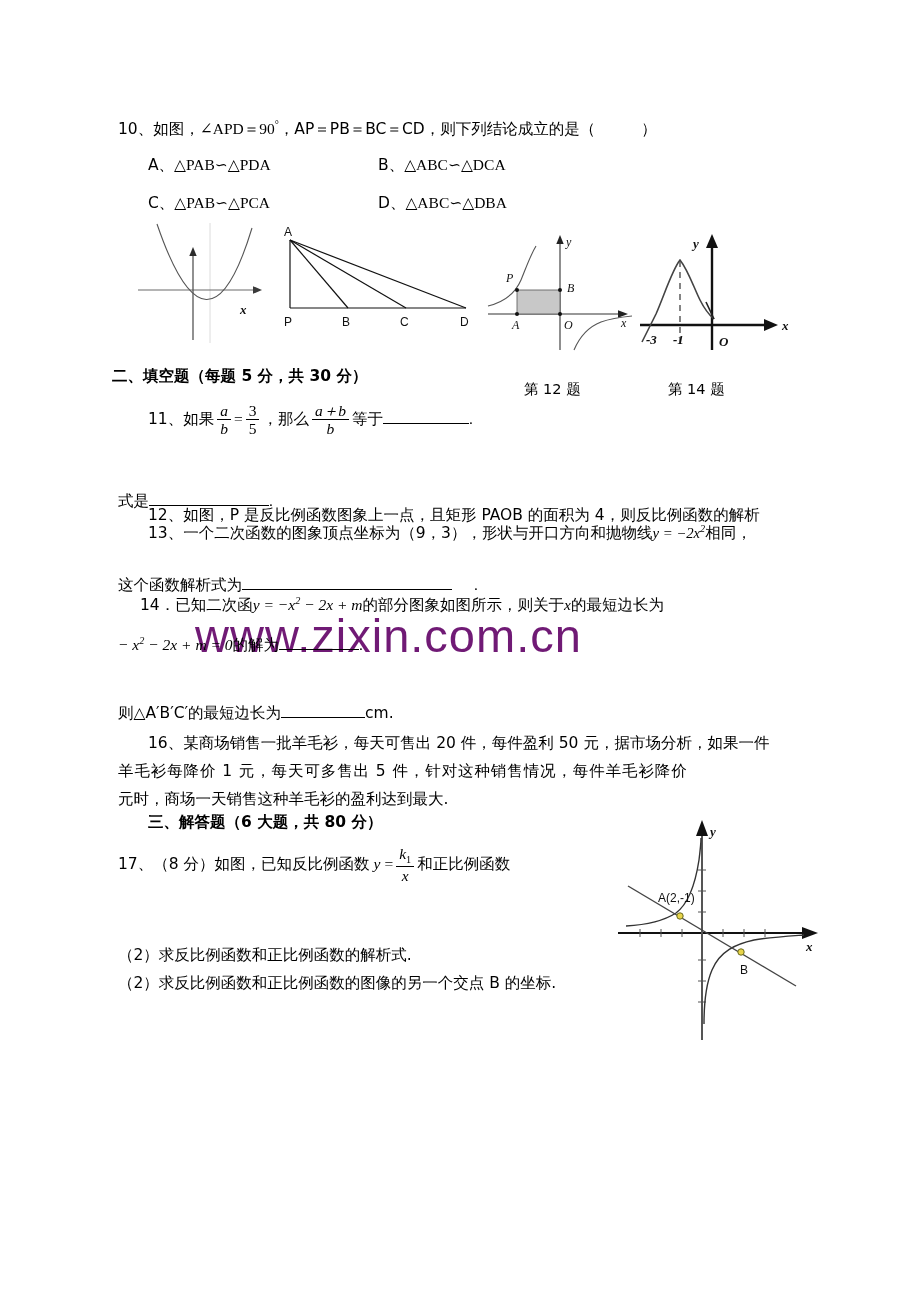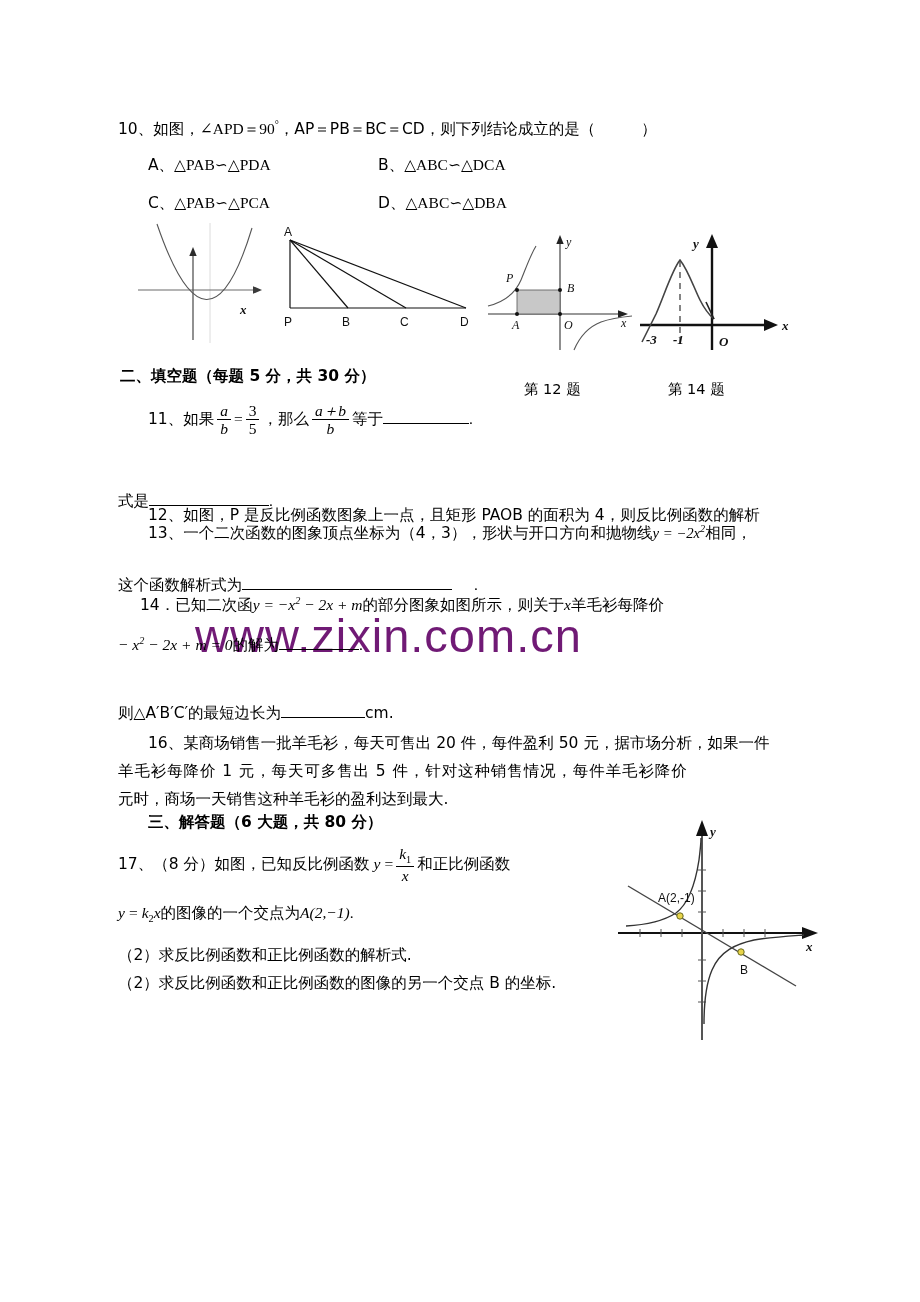--- a/index.html
+++ b/index.html
@@ -193,60 +193,57 @@
       <text class="lblb" x="37" y="122">-1</text>
       <text class="lblb" x="83" y="124">O</text>
       <text class="lblb" x="146" y="108">x</text>
       <text class="lblb" x="57" y="26">y</text>
     </svg>
   </div>
 
   <div class="figcap" style="left:524px; top:380px;">第 12 题</div>
   <div class="figcap" style="left:668px; top:380px;">第 14 题</div>
 
-  <div class="secthead" style="left:120px; top:366px;">二、填空题（每题 5 分，共 30 分）</div>
+  <div class="secthead" style="left:112px; top:366px;">二、填空题（每题 5 分，共 30 分）</div>
 
   <div class="block" style="left:148px; top:402px; line-height:34px;">
     <span class="cn">11、如果</span><span class="frac"><span class="num mi">a</span><span class="den mi">b</span></span><span class="mn">=</span><span class="frac"><span class="num mn">3</span><span class="den mn">5</span></span><span class="cn">，那么</span><span class="frac"><span class="num mi">a＋b</span><span class="den mi">b</span></span><span class="cn">等于</span><span class="blank" style="width:86px;"></span><span>.</span>
   </div>
 
   <div class="block cn" style="left:148px; top:456px;margin-top:44px;">12、如图，P 是反比例函数图象上一点，且矩形 PAOB 的面积为 4，则反比例函数的解析</div>
   <div class="block" style="left:118px; top:486px;">
     <span class="cn">式是</span><span class="blank" style="width:120px;"></span><span>.</span>
   </div>
 
   <div class="block" style="left:148px; top:514px;">
-    <span class="cn">13、一个二次函数的图象顶点坐标为（4，3），形状与开口方向和抛物线</span><span class="mi" style="font-size:0.95em;">y = −2x</span><span class="sup">2</span><span class="cn">相同，</span>
+    <span class="cn">13、一个二次函数的图象顶点坐标为（9，3），形状与开口方向和抛物线</span><span class="mi" style="font-size:0.95em;">y = −2x</span><span class="sup">2</span><span class="cn">相同，</span>
   </div>
   <div class="block" style="left:118px; top:570px;">
     <span class="cn">这个函数解析式为</span><span class="blank" style="width:210px;"></span><span style="padding-left:22px;">.</span>
   </div>
 
   <div class="block" style="left:140px; top:586px;">
-    <span class="cn">14．已知二次函</span><span class="mi">y = −x</span><span class="sup">2</span><span class="mi"> − 2x + m</span><span class="cn">的部分图象如图所示，则关于</span><span class="mi">x</span><span class="cn">羊毛衫每降价</span>
+    <span class="cn">14．已知二次函</span><span class="mi">y = −x</span><span class="sup">2</span><span class="mi"> − 2x + m</span><span class="cn">的部分图象如图所示，则关于</span><span class="mi">x</span><span class="cn">的最短边长为</span>
   </div>
   <div class="block" style="left:118px; top:626px;">
     <span class="mi">− x</span><span class="sup">2</span><span class="mi"> − 2x + m = 0</span><span class="cn" style="">的解为</span><span class="blank" style="width:80px;"></span><span>.</span>
   </div>
 
   <div class="block" style="left:118px; top:698px;">
     <span class="cn">则△A′B′C′的最短边长为</span><span class="blank" style="width:84px;"></span><span class="cn">cm.</span>
   </div>
 
   <div class="block cn" style="left:148px; top:728px;">16、某商场销售一批羊毛衫，每天可售出 20 件，每件盈利 50 元，据市场分析，如果一件</div>
   <div class="block cn" style="left:118px; top:756px; letter-spacing:0.9px;">羊毛衫每降价 1 元，每天可多售出 5 件，针对这种销售情况，每件羊毛衫降价</div>
   <div class="block cn" style="left:118px; top:784px;">元时，商场一天销售这种羊毛衫的盈利达到最大.</div>
 
   <div class="secthead" style="left:148px; top:812px;">三、解答题（6 大题，共 80 分）</div>
 
   <div class="block" style="left:118px; top:846px; line-height:36px;">
     <span class="cn">17、（8 分）如图，已知反比例函数</span><span class="mi" style="padding:0 4px;">y</span><span class="mn">=</span><span class="frac"><span class="num"><span class="mi">k</span><span class="sub">1</span></span><span class="den mi">x</span></span><span class="cn">和正比例函数</span>
-  </div>
-  <div class="block" style="left:118px; top:898px;">
-    <span class="mi">y</span><span class="mn" style="padding:0 4px;">=</span><span class="mi">k</span><span class="sub">2</span><span class="mi">x</span><span class="cn">的图像的一个交点为</span><span class="mi">A(2,−1)</span><span>.</span>
   </div>
   <div class="block cn" style="left:118px; top:940px;">（2）求反比例函数和正比例函数的解析式.</div>
   <div class="block cn" style="left:118px; top:968px;text-align:center;">（2）求反比例函数和正比例函数的图像的另一个交点 B 的坐标.</div>
 
   <div class="fig" style="left:600px; top:808px;">
     <svg width="240" height="240" viewBox="0 0 240 240">
 
       <line x1="18" y1="125" x2="202" y2="125" stroke="#111" stroke-width="2"></line>
       <polygon points="202,119 218,125 202,131" fill="#111"></polygon>
 

